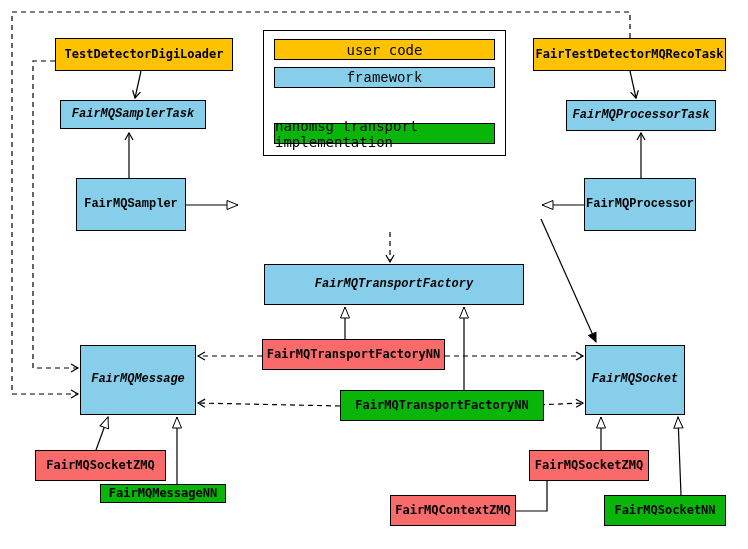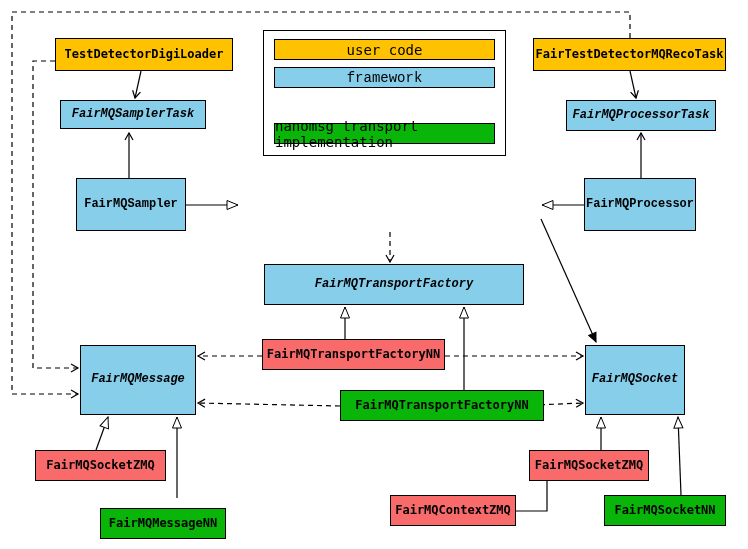--- a/index.html
+++ b/index.html
@@ -122,21 +122,21 @@
   <div class="node c-fw abstract" style="left:80px;top:345px;width:116px;height:70px">
     <span>FairMQMessage</span>
   </div>
   <div class="node c-fw abstract" style="left:585px;top:345px;width:100px;height:70px">
     <span>FairMQSocket</span>
   </div>
 
   <div class="node c-zmq" style="left:35px;top:450px;width:131px;height:31px">
     <span>FairMQSocketZMQ</span>
   </div>
-  <div class="node c-nn" style="left:100px;top:508px;width:126px;height:31px">
+  <div class="node c-nn" style="left:100px;top:484px;width:126px;height:19px">
     <span>FairMQMessageNN</span>
   </div>
 
   <div class="node c-zmq" style="left:529px;top:450px;width:120px;height:31px">
     <span>FairMQSocketZMQ</span>
   </div>
   <div class="node c-nn" style="left:604px;top:495px;width:122px;height:31px">
     <span>FairMQSocketNN</span>
   </div>
 

